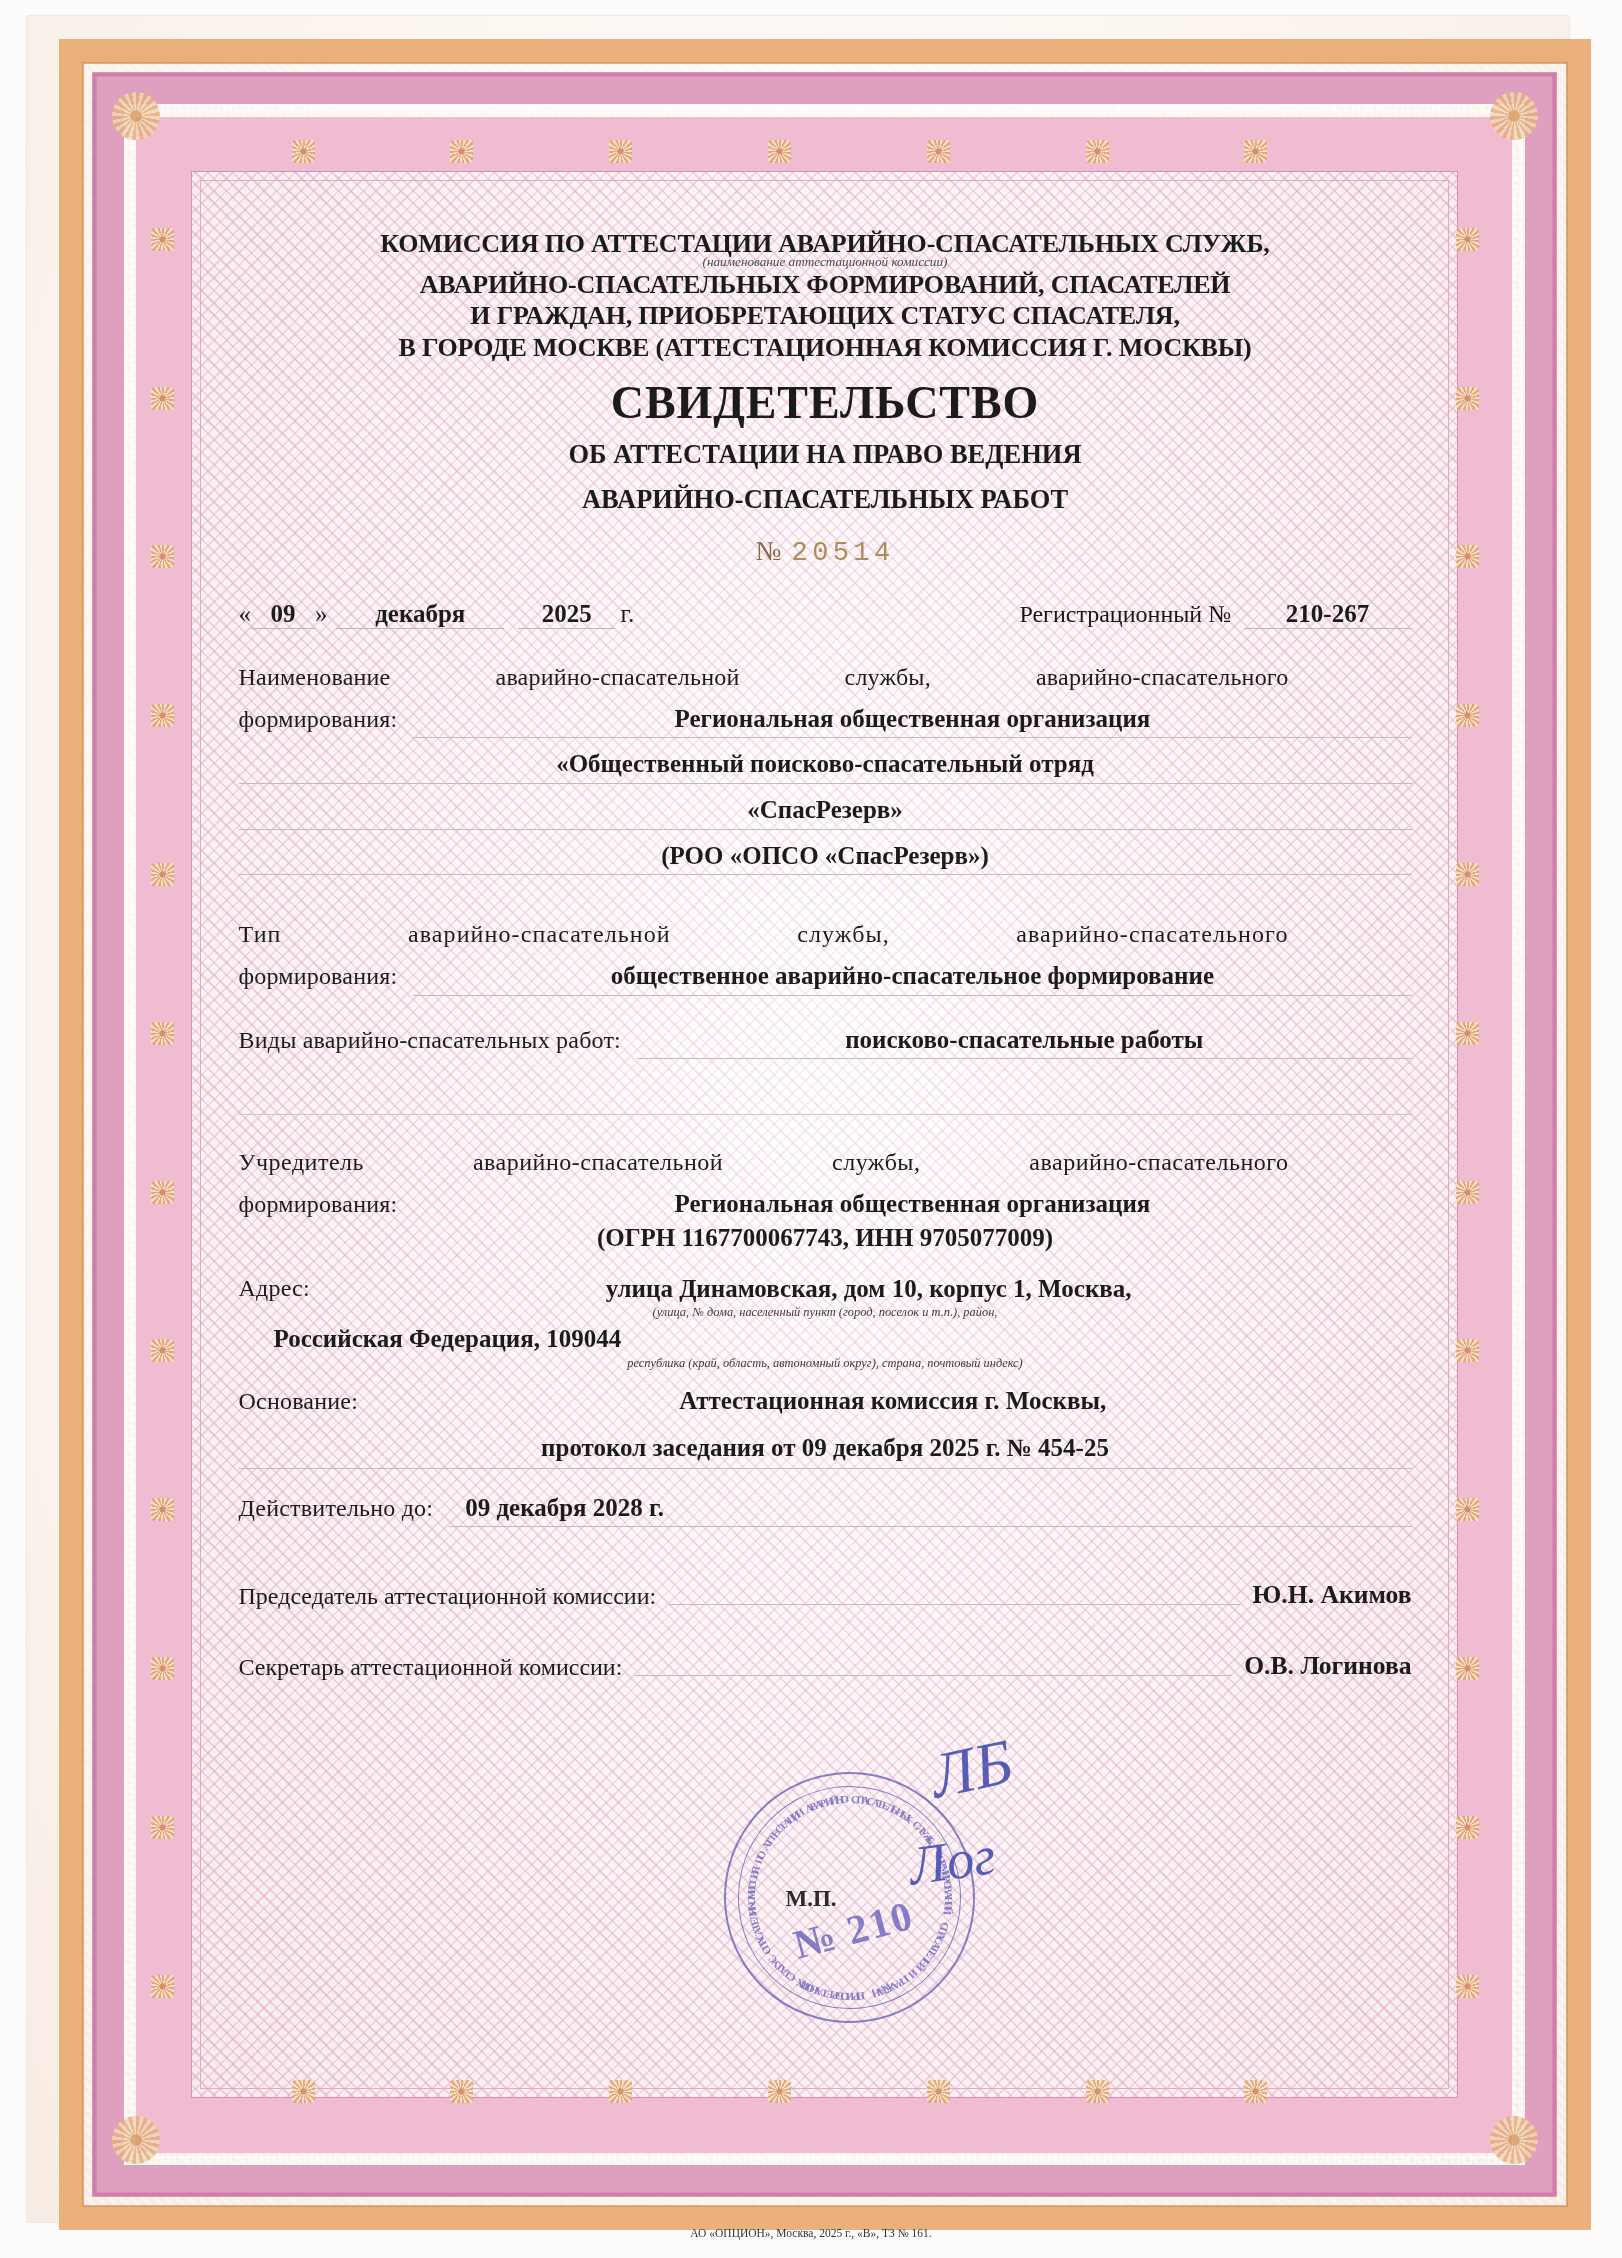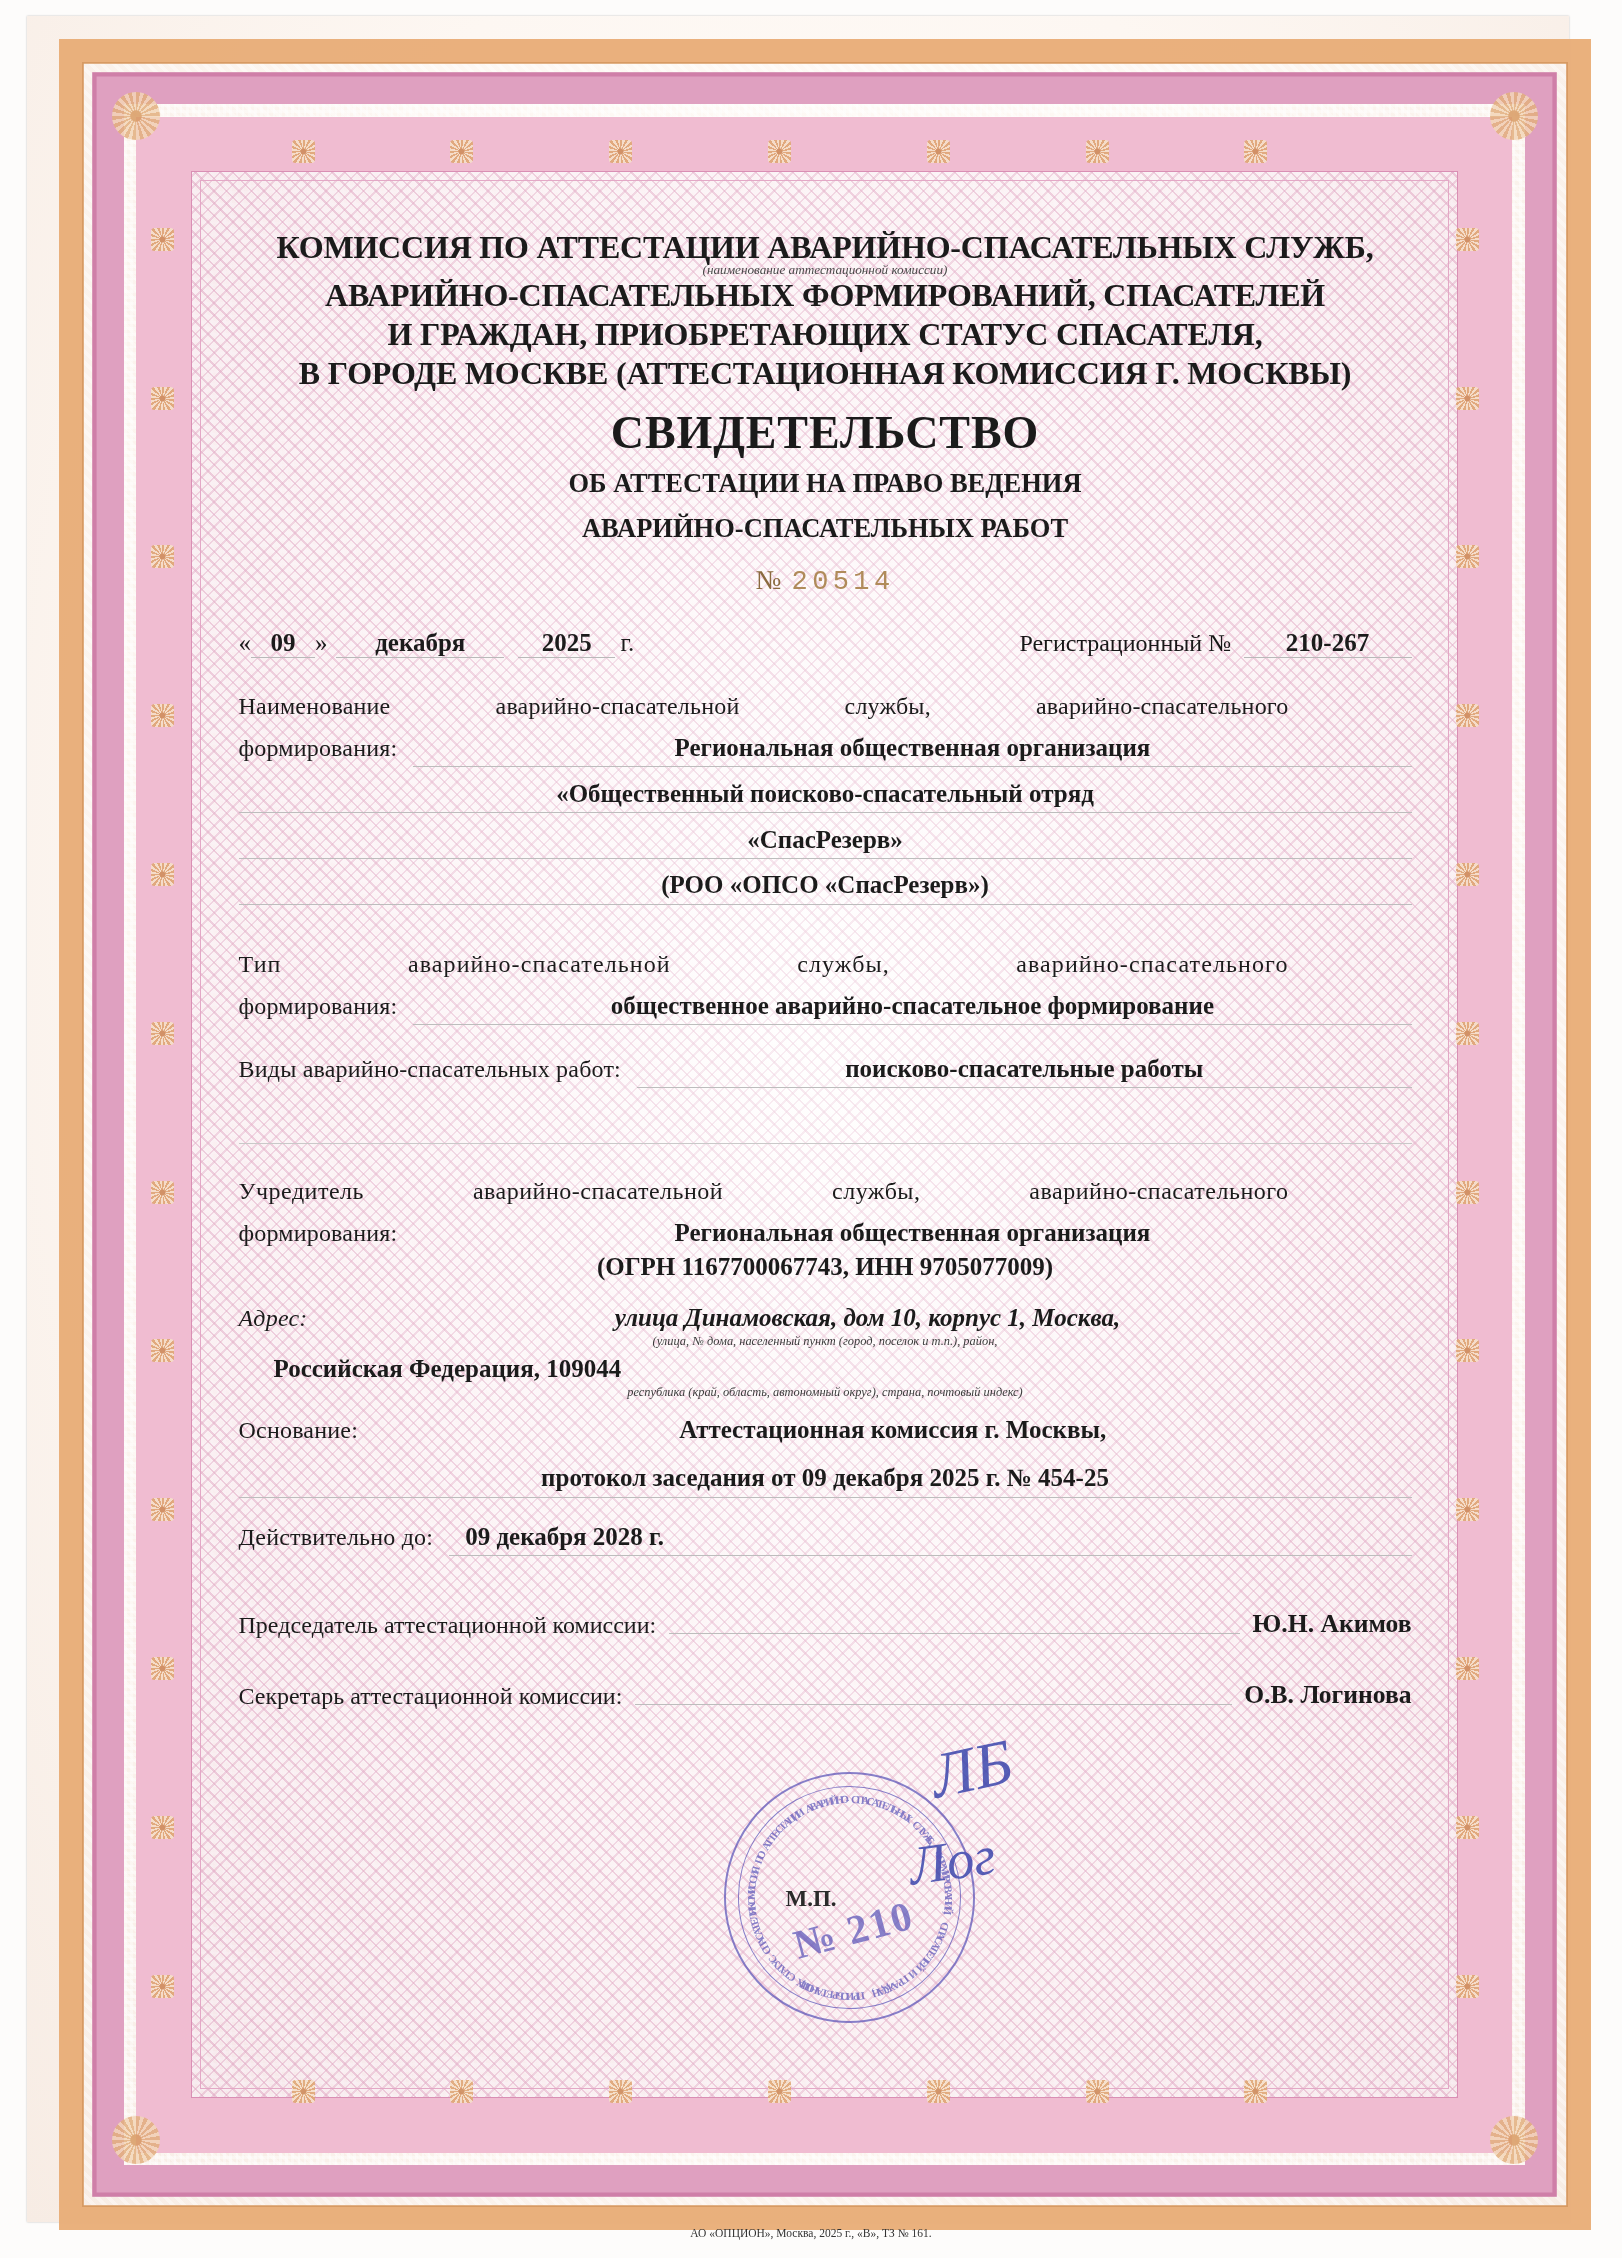--- a/index.html
+++ b/index.html
@@ -117,21 +117,21 @@
     color: #1b1b1b;
   }
   .rule {
     border-bottom: 0.9px solid #c9c9c9;
     height: 0;
   }
   .center { text-align: center; }
 
   .title-block { text-align: center; }
   .title-line {
-    font-size: 32px;
+    font-size: 26px;
     font-weight: bold;
     letter-spacing: -0.2px;
     line-height: 1.22;
     white-space: nowrap;
   }
   .subcaption {
     font-size: 13.2px;
     font-style: italic;
     color: #4a4a4a;
     margin-top: -5.3px;
@@ -428,21 +428,21 @@
       <div style="margin-top:34px;">
         <div class="field-label justify" style="letter-spacing:0.5px;">Учредитель аварийно-спасательной службы, аварийно-спасательного</div>
         <div style="display:flex;align-items:baseline;margin-top:14px;">
           <span class="field-label">формирования:</span>
           <span class="line-val" style="flex:1;margin-left:16px;text-align:center;">Региональная общественная организация</span>
         </div>
         <div class="center" style="font-weight:bold;font-size:25px;margin-top:5.3px;">(ОГРН 1167700067743, ИНН 9705077009)</div>
       </div>
 
       <div style="margin-top:23px;">
-        <div style="display:flex;align-items:flex-end;font-style:italic;">
+        <div style="display:flex;align-items:center;">
           <span class="field-label">Адрес:</span>
           <span class="line-val" style="flex:1;margin-left:16px;text-align:center;">улица Динамовская, дом 10, корпус 1, Москва,</span>
         </div>
         <div class="tiny-caption">(улица, № дома, населенный пункт (город, поселок и т.п.), район,</div>
         <div style="font-weight:bold;font-size:25px;margin-top:5.3px;margin-left:35px;">Российская Федерация, 109044</div>
         <div class="tiny-caption">республика (край, область, автономный округ), страна, почтовый индекс)</div>
       </div>
 
       <div style="margin-top:8.8px;">
         <div style="display:flex;align-items:baseline;margin-top:16px;">

